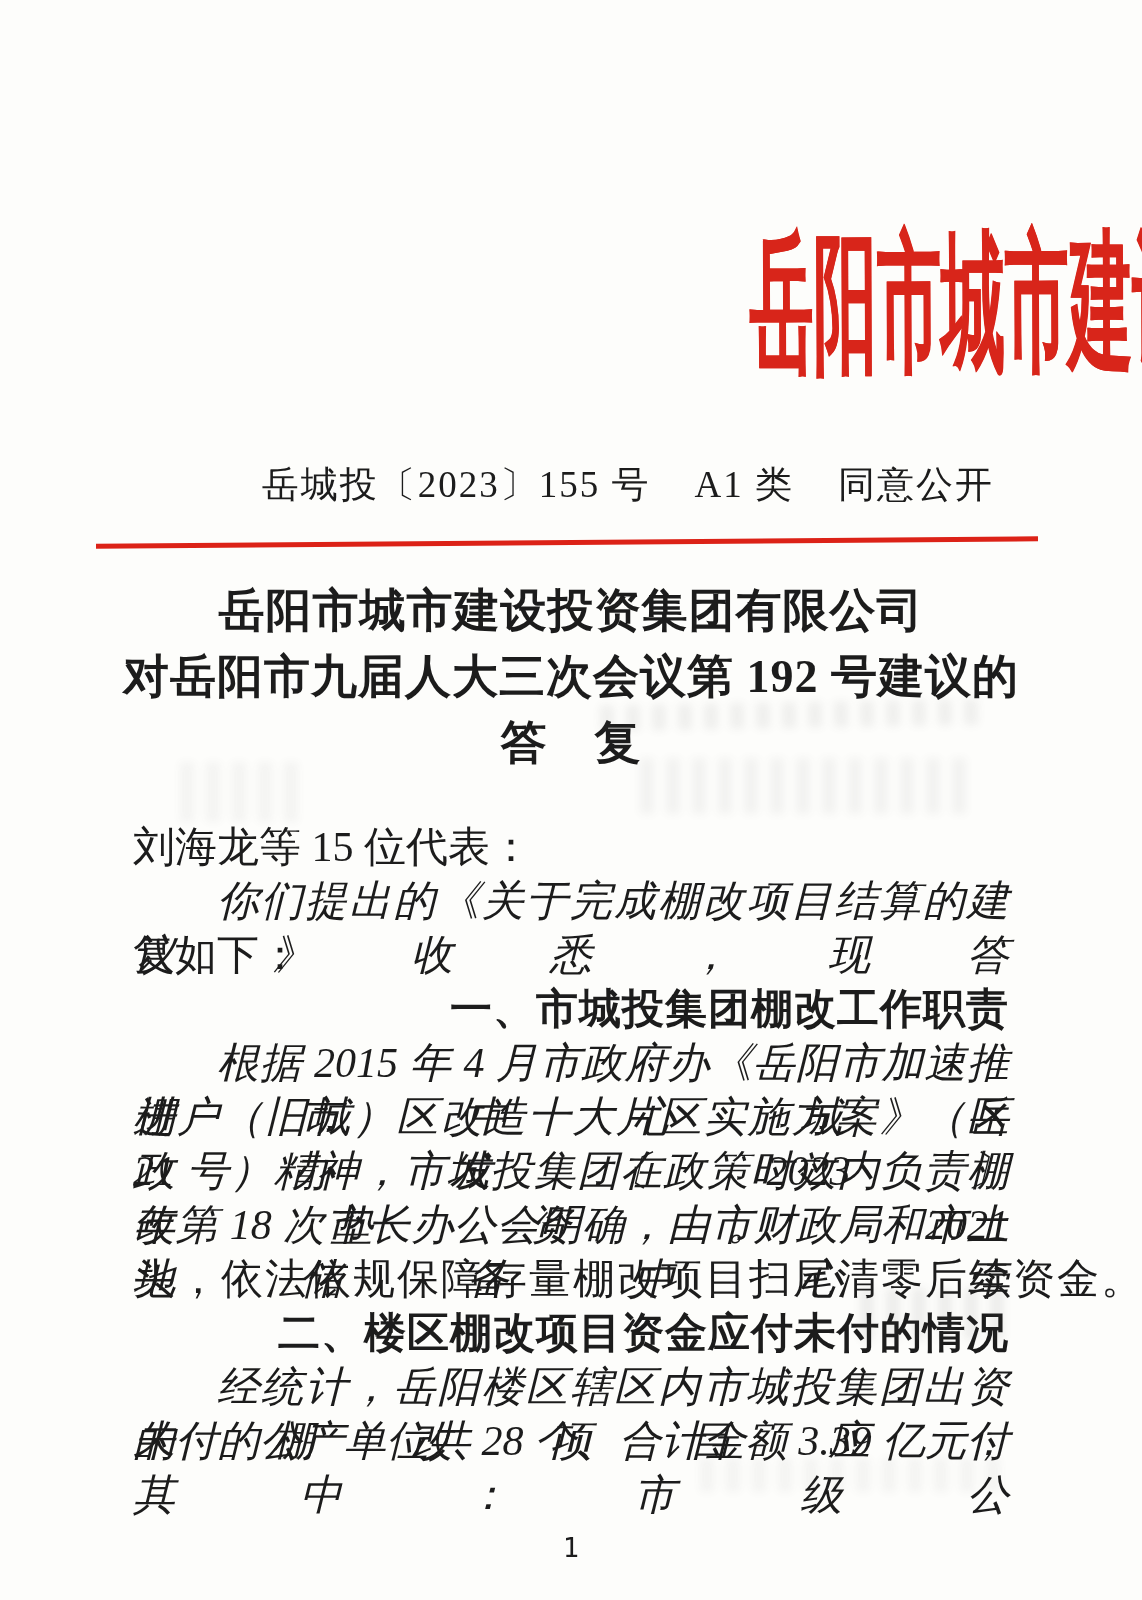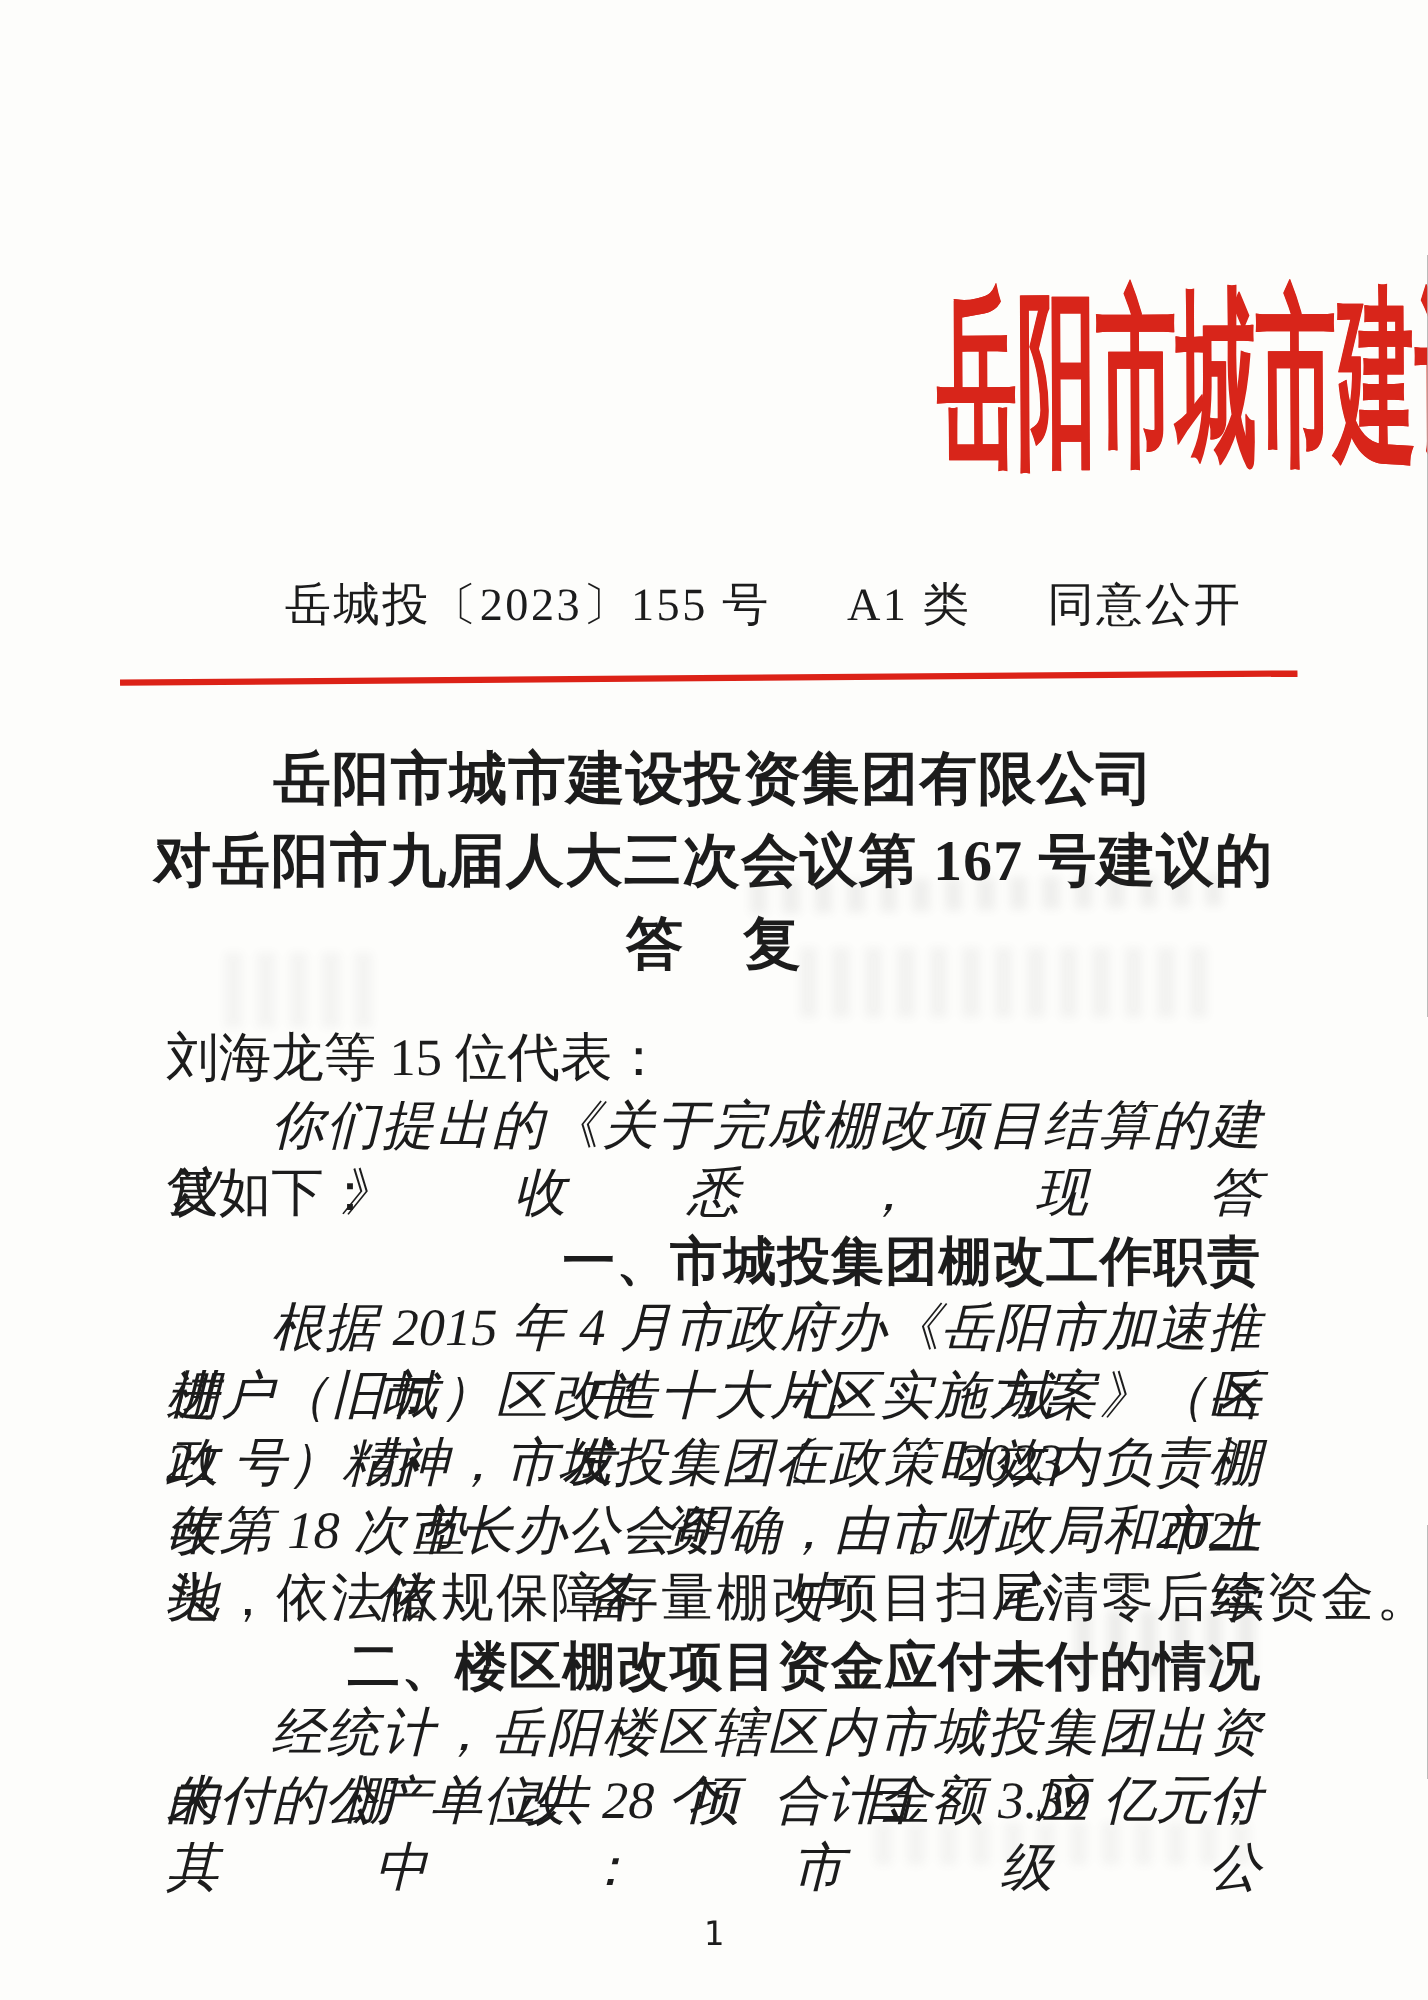--- a/index.html
+++ b/index.html
@@ -42,43 +42,42 @@
 
   
   .doc-line {
     position: absolute;
     top: 460px;
     left: 0;
     width: 100%;
     height: 48px;
     display: flex;
     justify-content: flex-end;
-    align-items: center;
-    gap: 61px;
+    gap: 44px;
     padding-right: 148px;
     box-sizing: border-box;
     font-size: 37px;
     letter-spacing: 2px;
   }
 
   
   .red-rule {
     position: absolute;
     top: 540px;
     left: 96px;
     width: 942px;
     height: 5px;
     background: #dc2217;
     transform: rotate(-0.45deg);
   }
 
   
   .doc-title {
     position: absolute;
-    top: 590px;
+    top: 578px;
     left: 0;
     width: 100%;
     text-align: center;
     font-weight: 700;
     font-size: 46px;
     line-height: 66px;
     letter-spacing: 1px;
   }
 
   
@@ -149,21 +148,21 @@
   <div class="doc-line">
     <span>岳城投〔2023〕155 号</span>
     <span>A1 类</span>
     <span>同意公开</span>
   </div>
 
   <div class="red-rule"></div>
 
   <div class="doc-title">
     <div>岳阳市城市建设投资集团有限公司</div>
-    <div>对岳阳市九届人大三次会议第 167 号建议的</div>
+    <div>对岳阳市九届人大三次会议第 192 号建议的</div>
     <div>答　复</div>
   </div>
 
   <div class="body-block">
     <div class="line">刘海龙等 15 位代表：</div>
     <div class="line justify indent">你们提出的《关于完成棚改项目结算的建议》收悉，现答</div>
     <div class="line">复如下：</div>
     <div class="line heading indent">一、市城投集团棚改工作职责</div>
     <div class="line justify indent">根据 2015 年 4 月市政府办《岳阳市加速推进市中心城区</div>
     <div class="line justify">棚户（旧城）区改造十大片区实施方案》（岳政办发〔2023〕</div>

